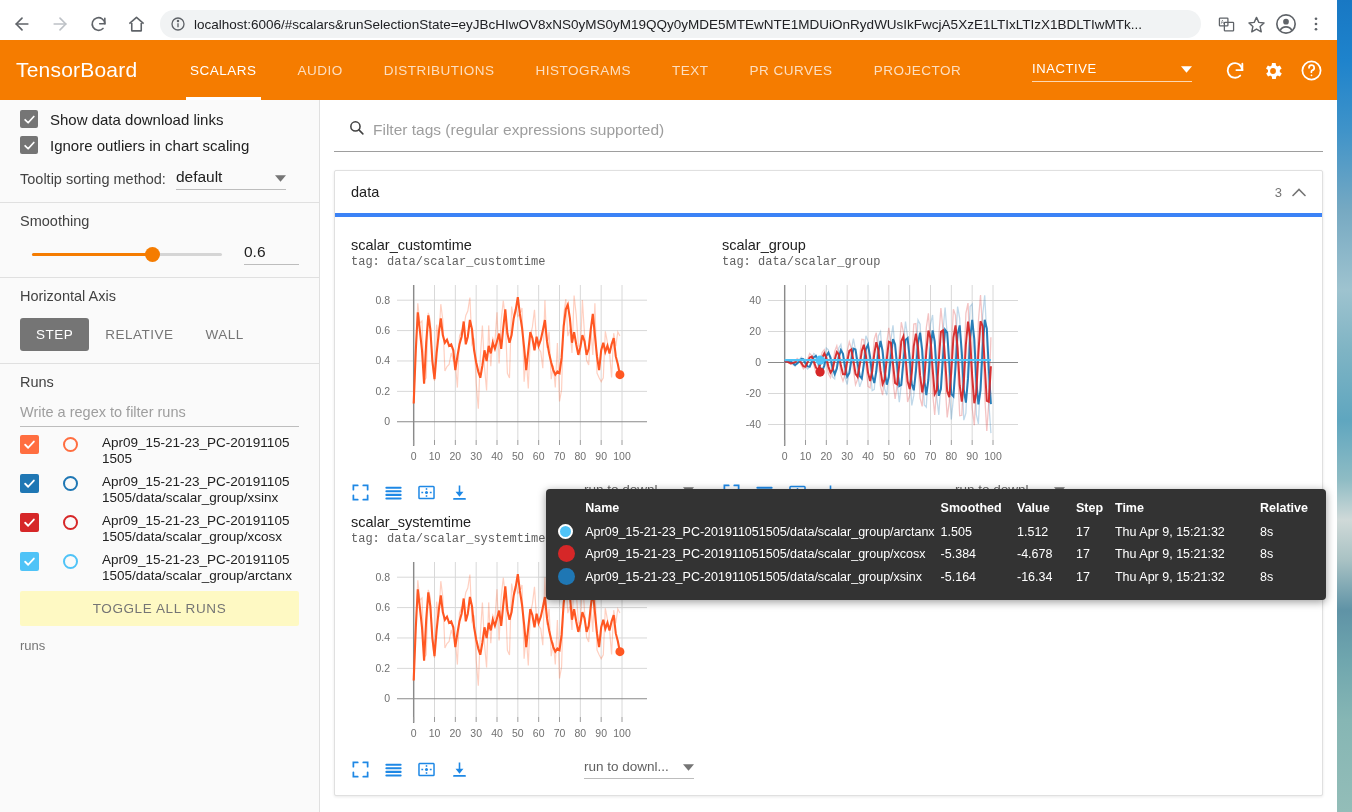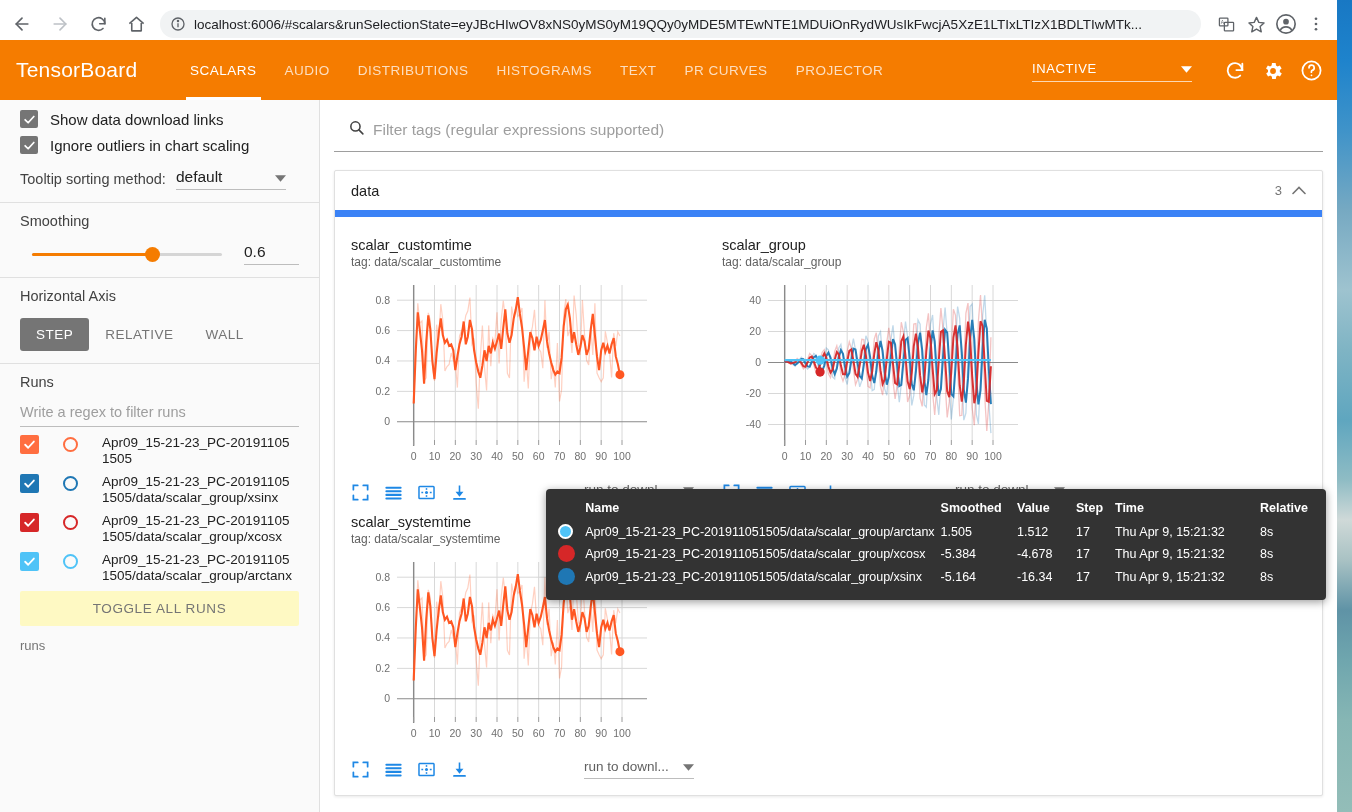--- a/index.html
+++ b/index.html
@@ -50,21 +50,21 @@
 
   
   #tb-header {
     position:absolute; left:0; top:40px; width:1337px; height:60px;
     background:#f57c00; display:flex; align-items:center;
   }
   #tb-logo {
     color:#fff; font-size:21px; margin-left:16px; width:160px;
     letter-spacing:0.2px;
   }
-  #tb-tabs { display:flex; align-items:stretch; height:60px; }
+  #tb-tabs { display:flex; align-items:stretch; height:60px;gap:13px; }
   .tb-tab {
     color:rgba(255,255,255,0.75); font-size:13.5px; letter-spacing:0.5px;
     padding:0 14px; display:flex; align-items:center; height:60px;
     position:relative; text-transform:uppercase; white-space:nowrap;
   }
   .tb-tab.active { color:#ffffff; }
   .tb-tab.active::after {
     content:""; position:absolute; left:10px; right:10px; bottom:0;
     height:3px; background:#fff;
   }
@@ -144,31 +144,31 @@
     height:44px; display:flex; align-items:center; padding:0 14px;
     border-bottom:1px solid #9e9e9e; margin:8px 14px 0 14px;
   }
   #filter-ph { font-size:15.5px; color:#9e9e9e; margin-left:8px; }
   #card {
     margin:18px 14px 0 14px; background:#fff; border:1px solid #e0e0e0;
     border-radius:2px; box-shadow:0 1px 3px rgba(0,0,0,0.09);
   }
   #card-header {
     height:46px; display:flex; align-items:center; padding:0 16px;
-    border-bottom:7px solid #3b82f6;
+    border-bottom:4px solid #3b82f6;
     gap:24px;
   }
   #card-title { font-size:14.5px; color:#212121; }
   #card-right { margin-left:auto; display:flex; align-items:center; color:#757575; font-size:13px;}
   #card-count { margin-right:10px; }
 
   #charts { display:flex; flex-wrap:wrap; padding:14px 0 10px 0; }
   .chart-cell { width:355px; margin:6px 0 6px 16px; }
   .chart-title { font-size:14.5px; color:#212121; }
-  .chart-tag { font-size:12px; color:#616161; margin-top:2px; }
+  .chart-tag { font-size:12px; color:#616161; margin-top:2px;font-family:Liberation Mono, monospace; }
   .plot { margin-top:8px; }
   .chart-tools { display:flex; align-items:flex-end; margin-top:4px; }
   .tool-icon { margin-right:14px; color:#1e88e5; display:flex; align-items:center;}
   .run-dl {
     margin-left:auto; width:110px; border-bottom:1px solid #bdbdbd;
     display:flex; align-items:center; padding-bottom:3px; margin-right:12px;
   }
   .run-dl-label { font-size:13.5px; color:#616161; }
   .run-dl-caret { margin-left:auto; color:#757575; }
 

